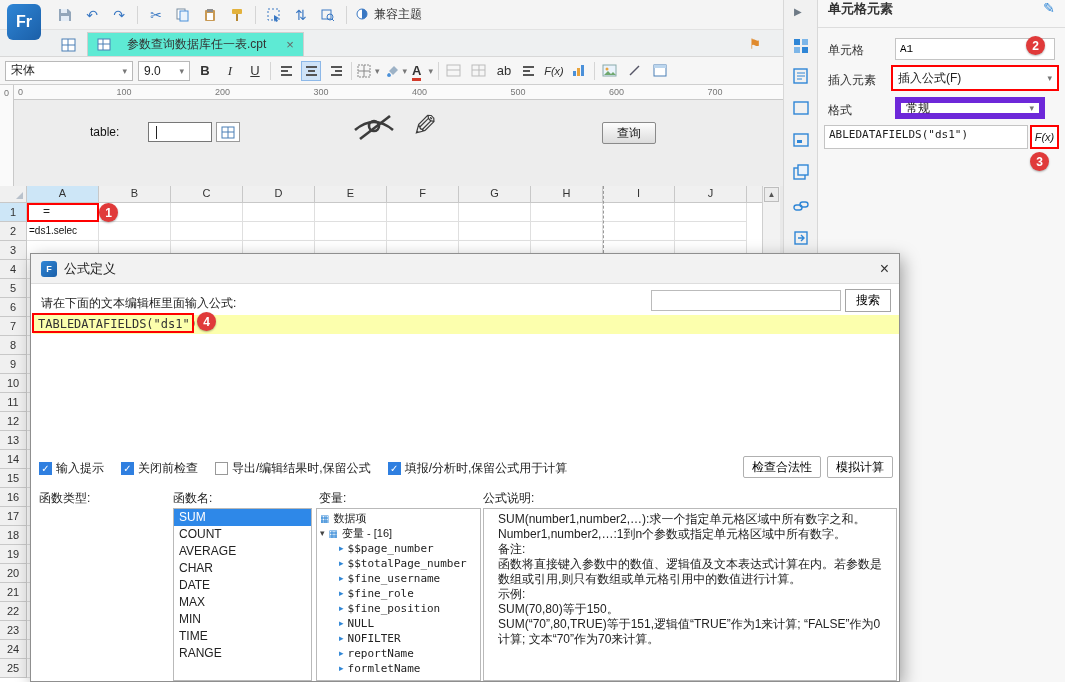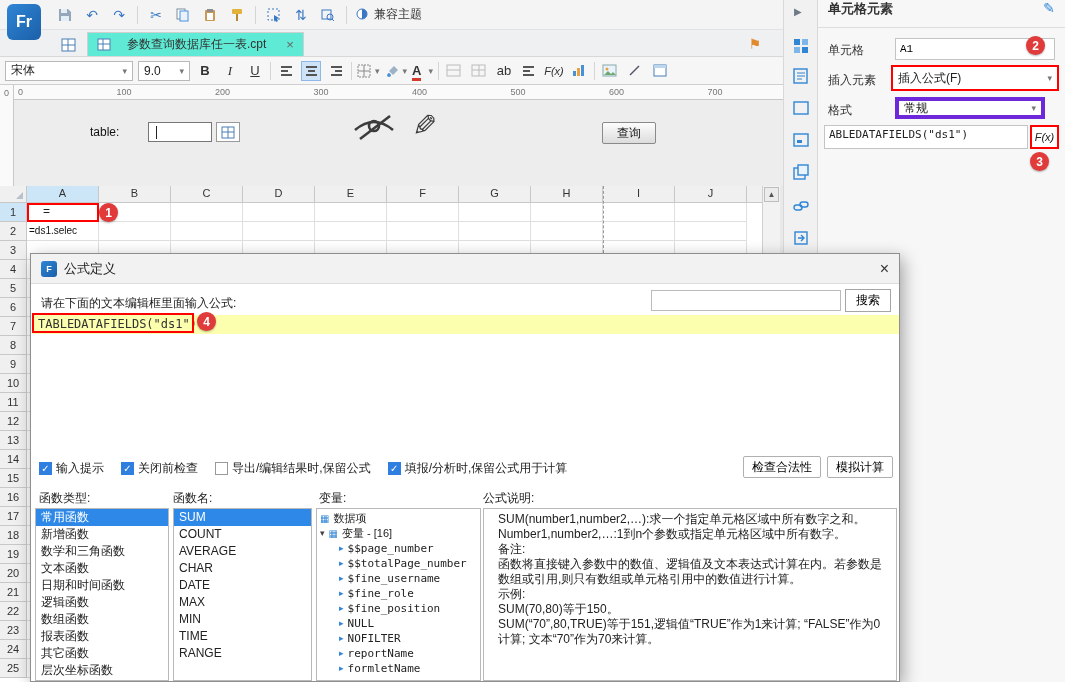--- a/index.html
+++ b/index.html
@@ -65,21 +65,21 @@
 #collapse{position:absolute;left:10px;top:6px;color:#6e7a86;font-size:10px;cursor:pointer}
 .sico{position:absolute;left:9px;cursor:pointer}
 
 #panel{position:absolute;left:818px;top:0;width:247px;height:682px;background:#f7f7f7}
 .phead{height:28px;border-bottom:1px solid #ddd;display:flex;align-items:flex-start;padding:0 10px;font-size:13px;color:#333;font-weight:bold}
 .pedit{margin-left:auto;color:#2f86d6;font-size:14px;font-weight:normal;cursor:pointer}
 .plabel{position:absolute;font-size:12px;color:#333}
 .pinput{position:absolute;background:#fff;border:1px solid #c4c4c4;font-size:11px;padding:2px 4px;font-family:Liberation Mono, monospace}
 .pdd{position:absolute;background:#fff;display:flex;align-items:center;justify-content:space-between;padding:0 5px;font-size:12px;cursor:pointer}
 #pdd-insert{border:2px solid #f00;left:73px;top:65px;width:168px;height:26px}
-#pdd-format{border:4px solid #6d28d9;left:77px;top:97px;width:150px;height:22px}
+#pdd-format{border:6px solid #6d28d9;left:77px;top:97px;width:150px;height:22px}
 #pformula{left:6px;top:125px;width:204px;height:24px;font-family:"DejaVu Sans Mono",monospace;white-space:nowrap;overflow:hidden}
 #pfx{position:absolute;left:212px;top:125px;width:29px;height:24px;background:#fff;border:2px solid #f00;font-size:11px;font-style:italic;color:#222;display:flex;align-items:center;justify-content:center;cursor:pointer}
 
 #dialog{position:absolute;left:30px;top:253px;width:870px;height:429px;background:#fff;border:1px solid #8f8f8f;box-shadow:3px 5px 16px rgba(0,0,0,.35);z-index:50}
 .dtitle{height:30px;background:#f2f2f2;border-bottom:1px solid #ddd;display:flex;align-items:center;gap:7px;padding:0 10px;font-size:13px;color:#222}
 .dlogo{width:16px;height:16px;border-radius:3px;background:linear-gradient(135deg,#2f86d6,#1b5fa8);display:inline-flex;align-items:center;justify-content:center;color:#fff;font-size:9px;font-weight:bold}
 .dclose{margin-left:auto;font-size:16px;color:#333;cursor:pointer}
 .dprompt{position:absolute;left:10px;top:41px;font-size:12px;color:#222}
 .dsearch{position:absolute;right:58px;top:36px;width:190px;height:21px;border:1px solid #bbb;background:#fff}
 .dsearchbtn{position:absolute;right:8px;top:35px;width:46px;height:23px;background:#fff;border:1px solid #a5a5a5;font-size:12px;cursor:pointer;font-family:Liberation Sans, sans-serif}
@@ -760,32 +760,20 @@
           <span class="cb on">✓</span>
           <span class="cbl">填报/分析时,保留公式用于计算</span>
         </label>
       </div>
     <button class="dbtn b1">检查合法性</button>
     <button class="dbtn b2">模拟计算</button>
     <span class="dcollabel l1">函数类型:</span>
     <span class="dcollabel l2">函数名:</span>
     <span class="dcollabel l3">变量:</span>
     <span class="dcollabel l4">公式说明:</span>
-    <div class="dlist" id="type-list">
-        <div class="litem sel">常用函数</div>
-        <div class="litem">新增函数</div>
-        <div class="litem">数学和三角函数</div>
-        <div class="litem">文本函数</div>
-        <div class="litem">日期和时间函数</div>
-        <div class="litem">逻辑函数</div>
-        <div class="litem">数组函数</div>
-        <div class="litem">报表函数</div>
-        <div class="litem">其它函数</div>
-        <div class="litem">层次坐标函数</div>
-      </div>
     <div class="dlist" id="name-list">
         <div class="litem sel">SUM</div>
         <div class="litem">COUNT</div>
         <div class="litem">AVERAGE</div>
         <div class="litem">CHAR</div>
         <div class="litem">DATE</div>
         <div class="litem">MAX</div>
         <div class="litem">MIN</div>
         <div class="litem">TIME</div>
         <div class="litem">RANGE</div>

